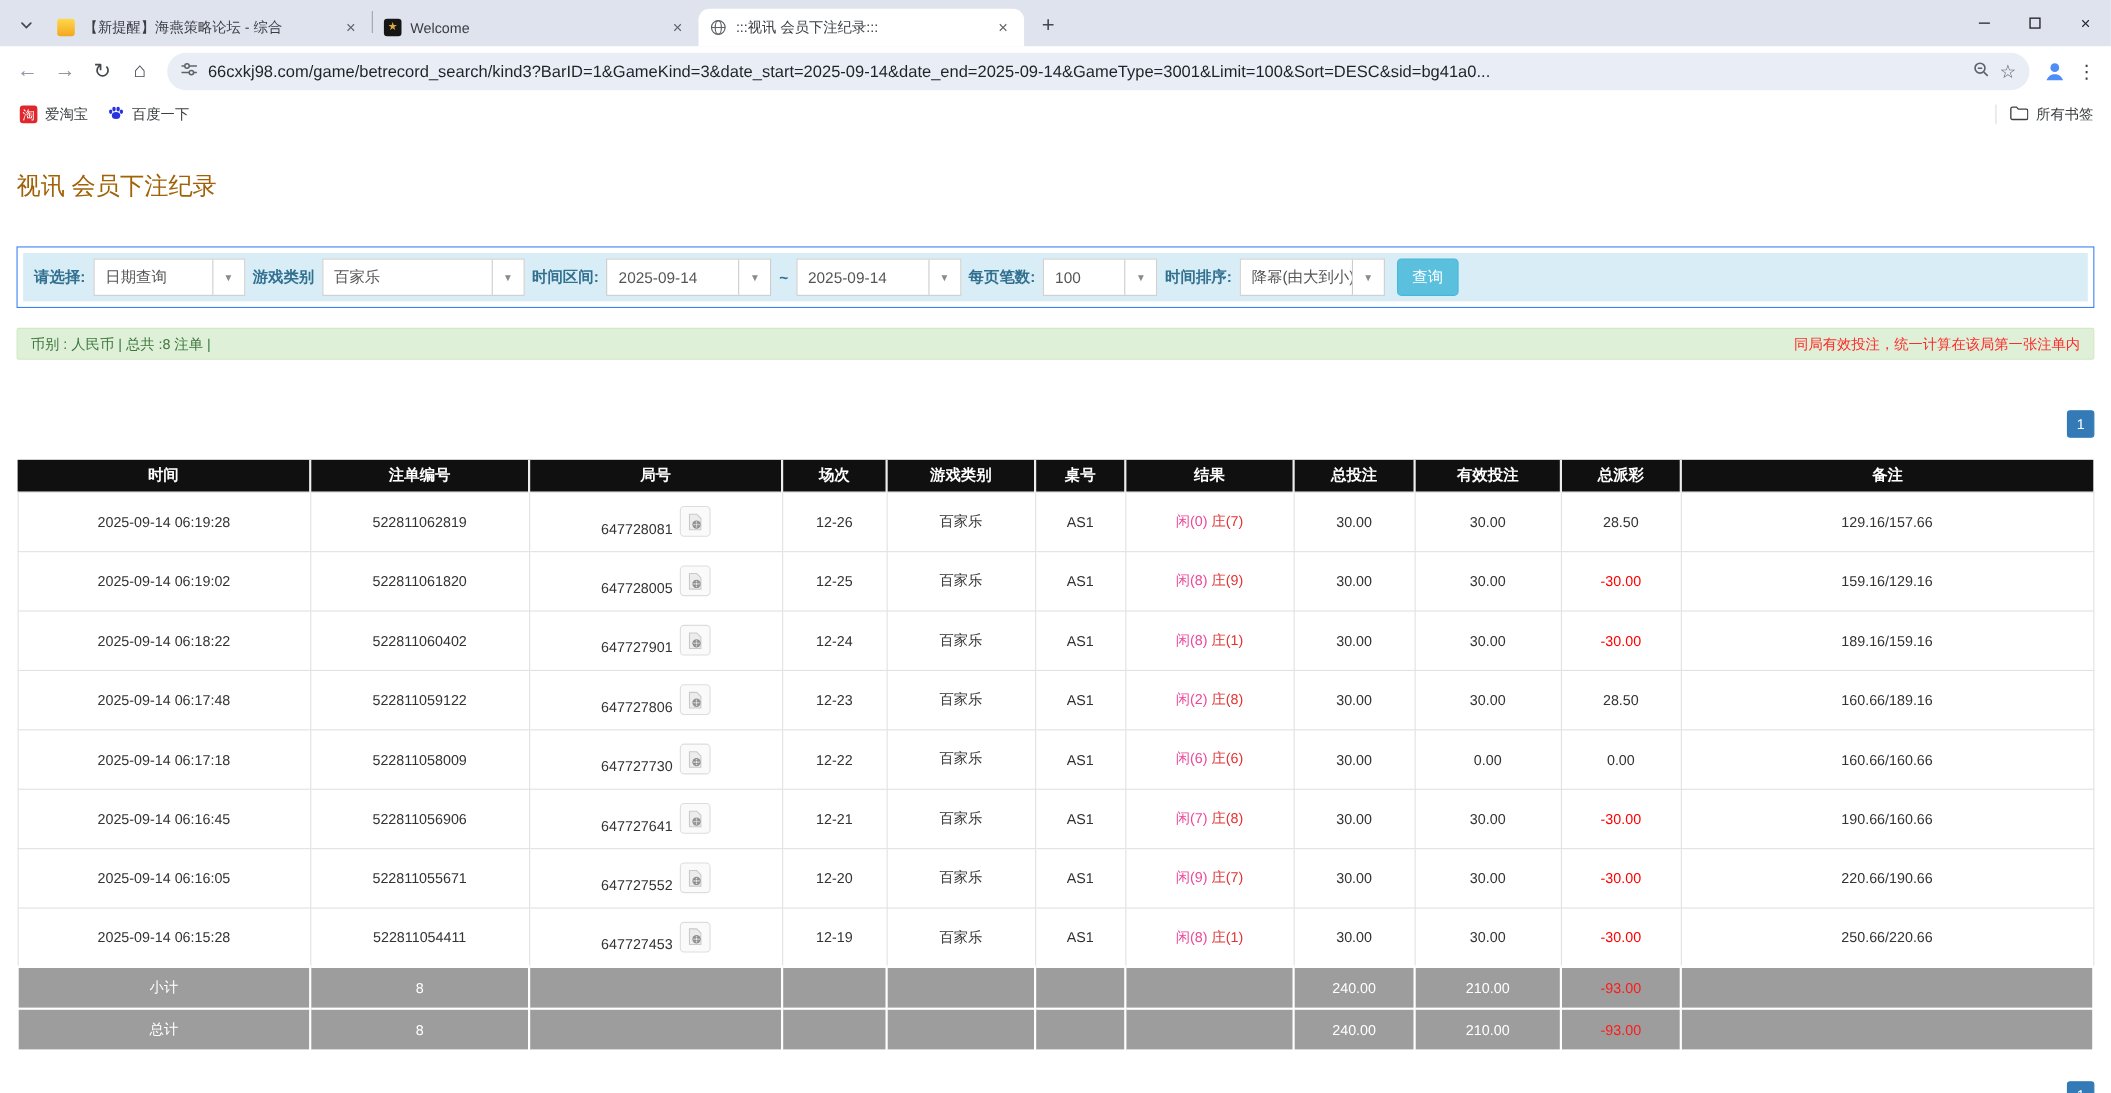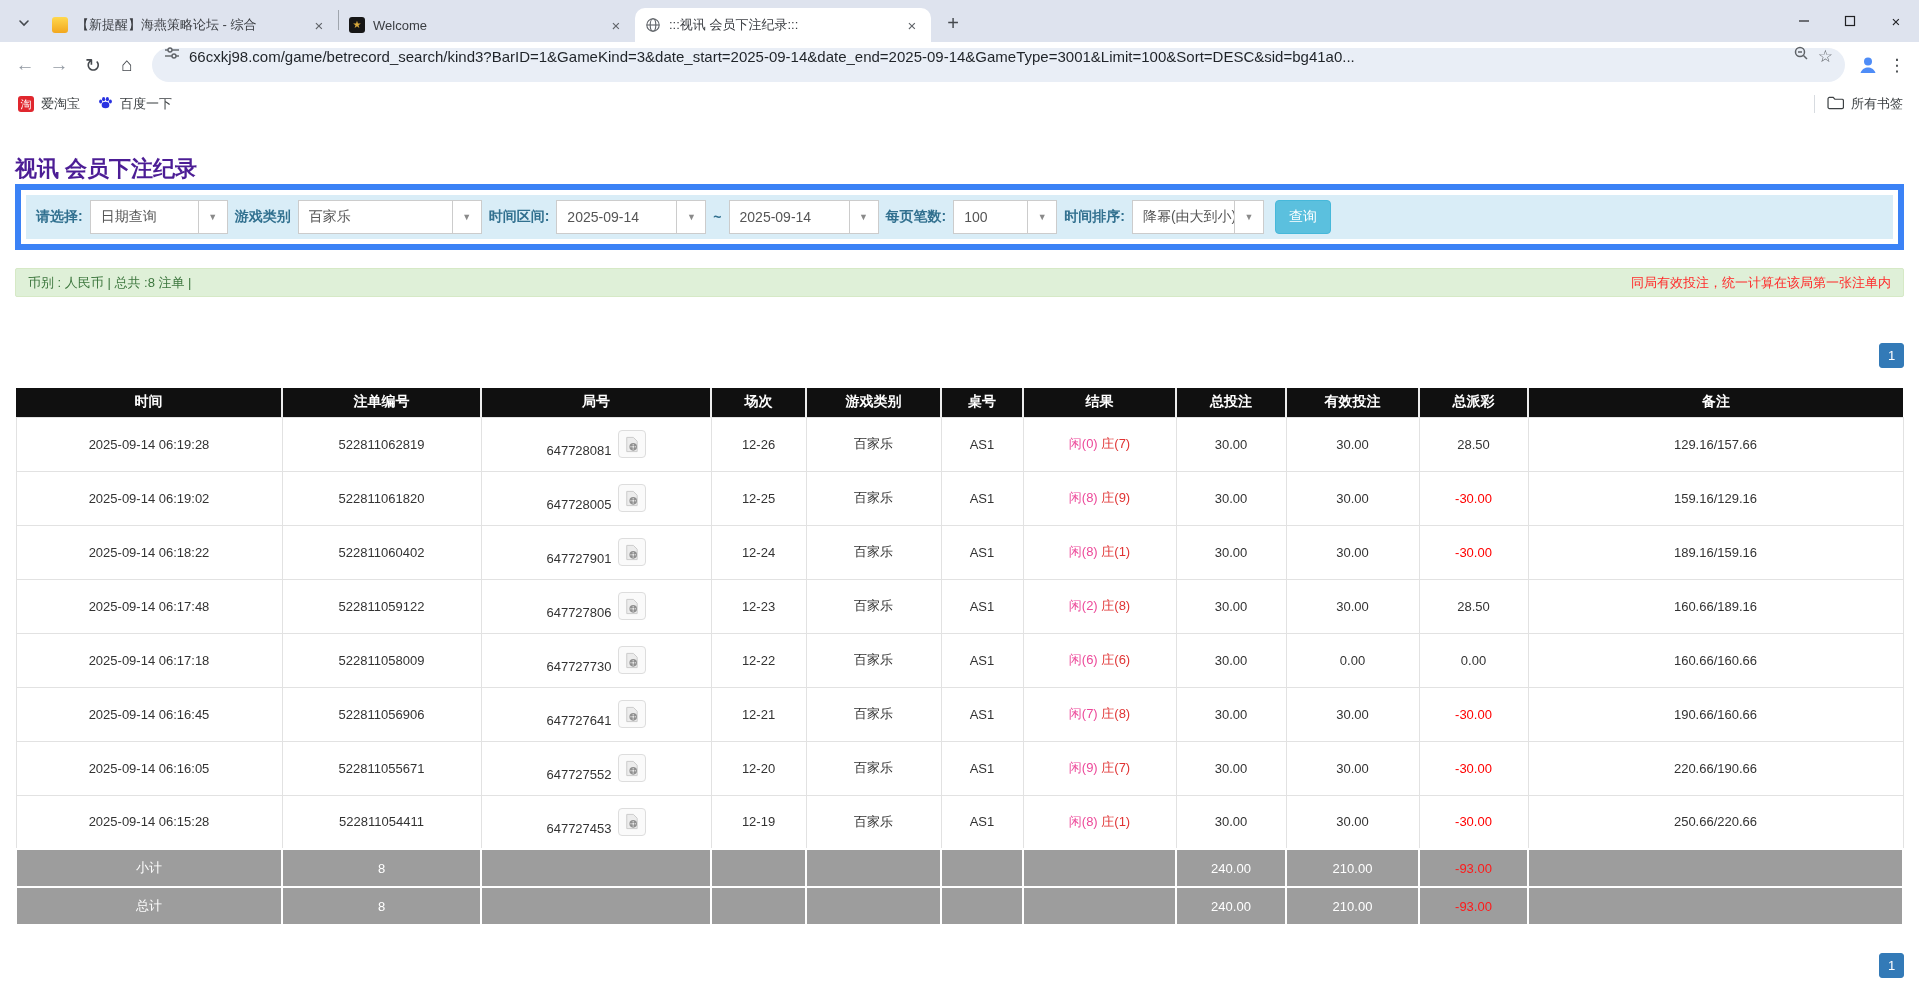--- a/index.html
+++ b/index.html
@@ -23,38 +23,38 @@
 .newtab{width:28px;height:28px;margin:0 0 5px 8px;font-size:20px;color:#45494e;background:none;border:none;cursor:pointer}
 .win-controls{position:absolute;right:0;top:0;height:42px;display:flex;align-items:center}
 .win-btn{width:46px;height:42px;border:none;background:none;color:#202124;display:flex;
   align-items:center;justify-content:center;cursor:pointer;font-size:15px}
 
 .toolbar{height:46px;background:#fff;display:flex;align-items:center;padding:0 8px}
 .nav-btn{width:34px;height:34px;border:none;background:none;font-size:19px;display:flex;
   align-items:center;justify-content:center;border-radius:50%;cursor:pointer;color:#45494e}
 .nav-btn.dim{color:#9198a1}
 .omnibox{flex:1;height:30px;background:#e9eef6;border-radius:17px;margin:0 8px;display:flex;
-  align-items:flex-end;padding:17px 12px;gap:9px;cursor:text}
+  align-items:center;padding:17px 12px;gap:9px;cursor:text}
 .url-text{flex:1;font-size:15px;color:#1f2328;white-space:nowrap;overflow:hidden}
 .star{font-size:17px;color:#5f6368;line-height:1;cursor:pointer}
 .avatar{width:30px;height:30px;display:flex;align-items:center;justify-content:center;cursor:pointer}
 .menu-btn{width:28px;height:28px;border:none;background:none;font-size:17px;color:#3c4043;cursor:pointer}
 
 .bookmarks{height:32px;background:#fff;display:flex;align-items:center;padding:0 10px;gap:2px}
 .bookmark{display:flex;align-items:center;gap:7px;padding:4px 8px;border-radius:8px;font-size:13px;color:#3c4043;cursor:pointer}
 .bm-tao{width:16px;height:16px;background:#e0272e;color:#fff;font-size:11px;border-radius:3px;
   display:flex;align-items:center;justify-content:center}
 .bm-spacer{flex:1}
 .bm-divider{width:1px;height:18px;background:#d7dbe0;margin:0 10px}
 .allbm{display:flex;align-items:center;gap:7px;font-size:13px;color:#3c4043;padding-right:6px;cursor:pointer}
 
 
 .content{padding:0 15px;background:#fff}
-.page-title{margin-top:34px;font-size:22px;font-weight:700;color:#4c1d95}
-.filter-panel{border:6px solid #3b82f6;padding:5px;background:#fff}
+.page-title{margin-top:34px;font-size:22px;font-weight:400;color:#a16207}
+.filter-panel{margin-top:40px;border:1px solid #3b82f6;padding:5px;background:#fff}
 .filter-bar{background:#d9edf7;padding:5px 10px;display:flex;align-items:center;gap:7px}
 .f-label{font-size:14px;font-weight:bold;color:#31708f;white-space:nowrap}
 .sel{background:#fff;border:1px solid #ccc;border-radius:0;height:34px;display:flex;
   align-items:center;font-size:14px;color:#555;cursor:pointer}
 .sel-val{padding:0 10px;flex:1;white-space:nowrap;overflow:hidden}
 .sel-arr{width:29px;align-self:stretch;border-left:1px solid #ccc;display:flex;
   align-items:center;justify-content:center;color:#8a8a8a;font-size:9px}
 .w-query{width:138px}.w-game{width:184px}.w-date{width:150px}.w-size{width:104px}.w-sort{width:132px}
 .tilde{color:#31708f;font-weight:bold;font-size:14px}
 .search-btn{background:#5bc0de;border:1px solid #46b8da;color:#fff;height:34px;padding:0 13px;

